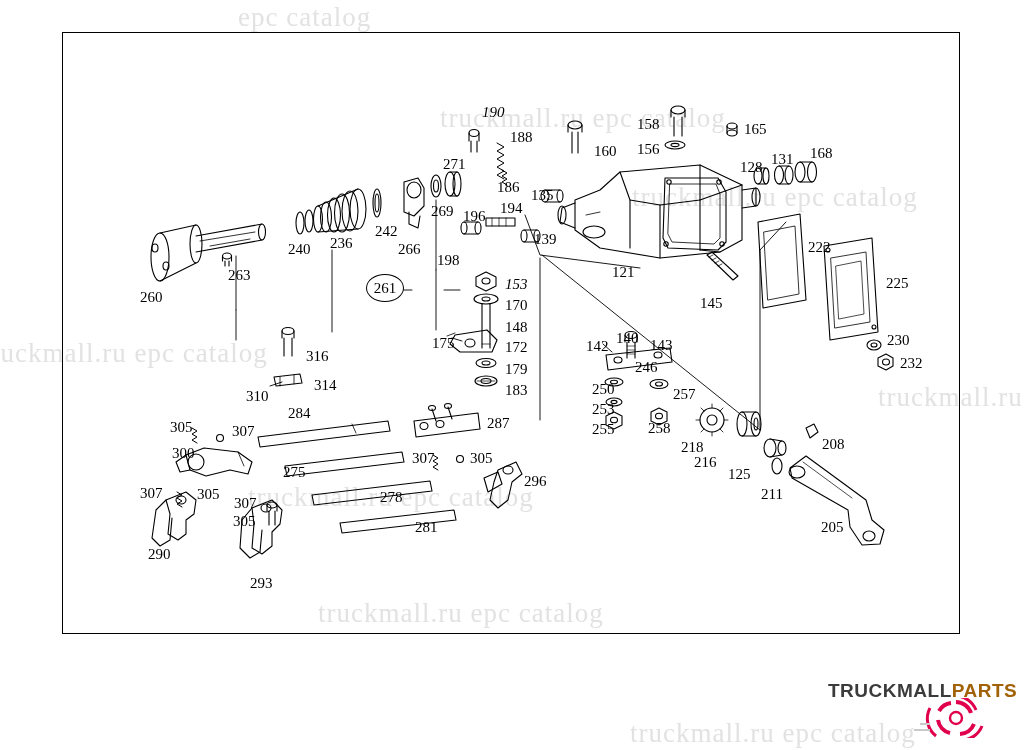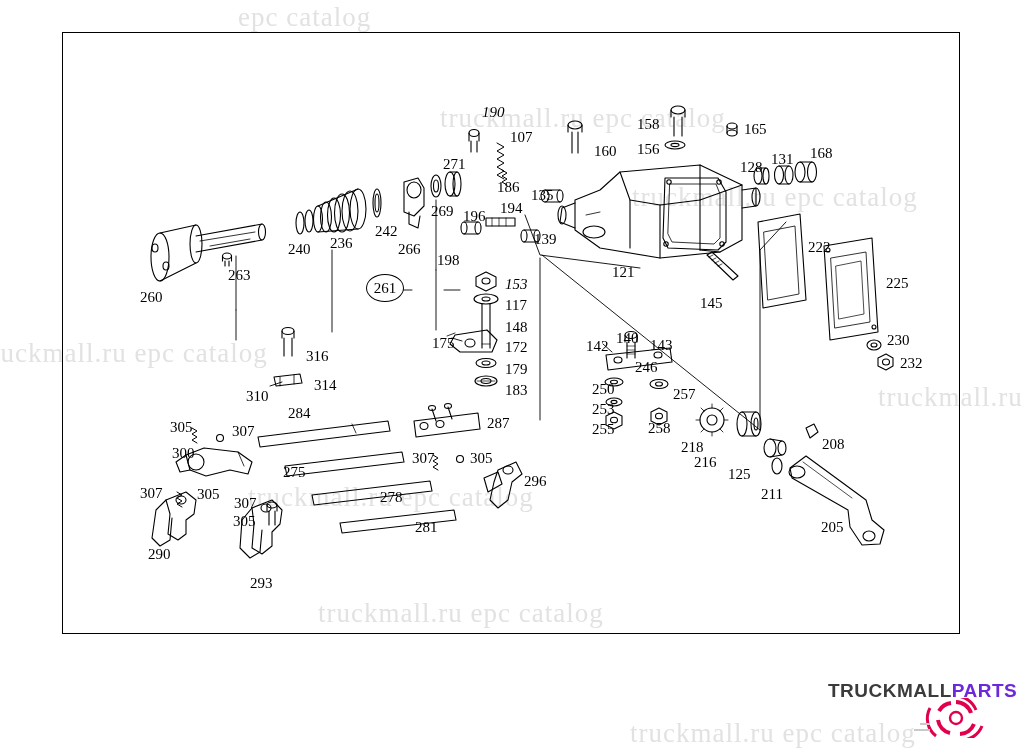--- a/index.html
+++ b/index.html
@@ -78,21 +78,21 @@
   }
   #logo .logo-text {
     position: absolute;
     left: 0; top: 4px;
     font-family: "Liberation Sans", sans-serif;
     font-size: 19px;
     font-weight: bold;
     letter-spacing: 0.5px;
     color: #3b3b3b;
   }
-  #logo .logo-text .accent { color: #6d28d9; }
+  #logo .logo-text .accent { color: #a16207; }
   #logo .logo-mark { position: absolute; left: 78px; top: 22px; }
 </style>
 </head>
 <body>
 
 <div id="page">
 
   <div class="wm a">epc catalog</div>
   <div class="wm b">truckmall.ru epc catalog</div>
   <div class="wm c">truckmall.ru epc catalog</div>
@@ -464,21 +464,21 @@
         <path d="M444 290 L460 290"></path>
         <path d="M525 215 L540 255 L640 268"></path>
         <path d="M542 255 L760 430"></path>
         <path d="M760 430 L760 250 L786 222"></path>
         <path d="M540 258 L540 420"></path>
       </g>
     </g>
   </svg>
 
   <div class="num" style="left:482px; top:105px;font-style:italic;">190</div>
-  <div class="num" style="left:510px; top:130px;">107</div>
+  <div class="num" style="left:510px; top:130px;">188</div>
   <div class="num" style="left:594px; top:144px;">160</div>
   <div class="num" style="left:637px; top:117px;">158</div>
   <div class="num" style="left:637px; top:142px;">156</div>
   <div class="num" style="left:744px; top:122px;">165</div>
   <div class="num" style="left:740px; top:160px;">128</div>
   <div class="num" style="left:771px; top:152px;">131</div>
   <div class="num" style="left:810px; top:146px;">168</div>
   <div class="num" style="left:443px; top:157px;">271</div>
   <div class="num" style="left:497px; top:180px;">186</div>
   <div class="num" style="left:531px; top:188px;">135</div>
@@ -491,21 +491,21 @@
   <div class="num" style="left:288px; top:242px;">240</div>
   <div class="num" style="left:330px; top:236px;">236</div>
   <div class="num" style="left:437px; top:253px;">198</div>
   <div class="num" style="left:808px; top:240px;">222</div>
   <div class="num" style="left:886px; top:276px;">225</div>
   <div class="num" style="left:612px; top:265px;">121</div>
   <div class="num" style="left:700px; top:296px;">145</div>
   <div class="num" style="left:228px; top:268px;">263</div>
   <div class="num" style="left:140px; top:290px;">260</div>
   <div class="num" style="left:505px; top:277px;font-style:italic;">153</div>
-  <div class="num" style="left:505px; top:298px;">117</div>
+  <div class="num" style="left:505px; top:298px;">170</div>
   <div class="num" style="left:505px; top:320px;">148</div>
   <div class="num" style="left:432px; top:336px;">175</div>
   <div class="num" style="left:505px; top:340px;">172</div>
   <div class="num" style="left:505px; top:362px;">179</div>
   <div class="num" style="left:505px; top:383px;">183</div>
   <div class="num" style="left:887px; top:333px;">230</div>
   <div class="num" style="left:900px; top:356px;">232</div>
   <div class="num" style="left:586px; top:339px;">142</div>
   <div class="num" style="left:616px; top:331px;">140</div>
   <div class="num" style="left:650px; top:338px;">143</div>

